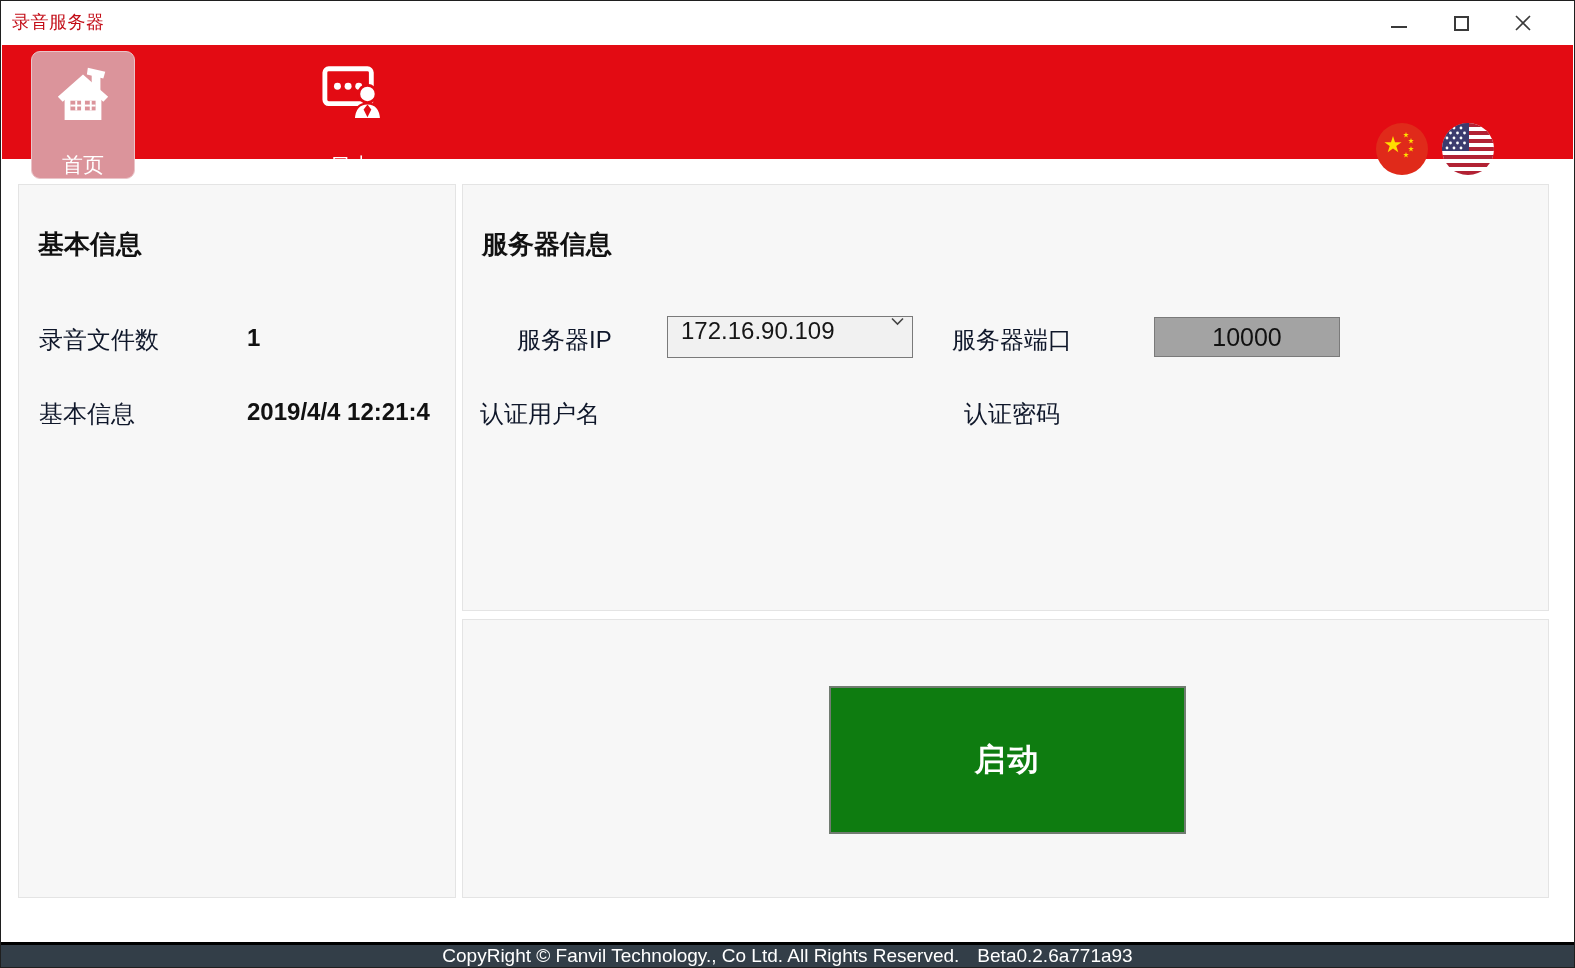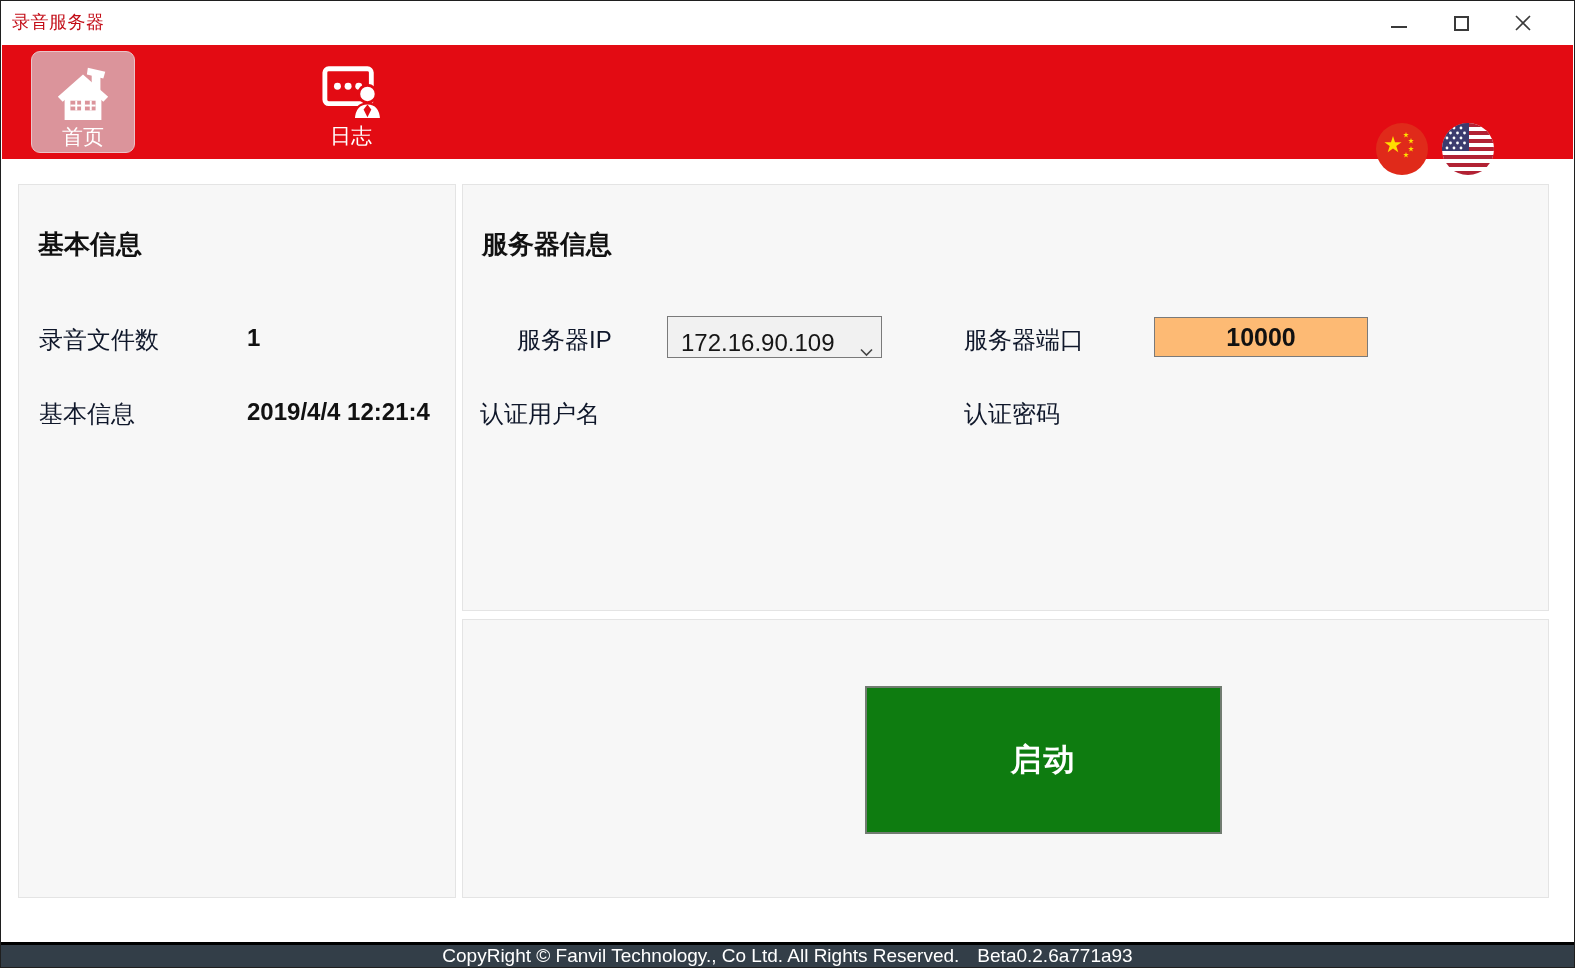--- a/index.html
+++ b/index.html
@@ -25,22 +25,22 @@
   .win-btn { width:62px; height:44px; display:flex; align-items:center; justify-content:center; cursor:default; }
   .glyph-min { width:16px; border-top:2px solid #3a3a3a; margin-top:8px; }
   .glyph-max { width:15px; height:15px; border:2px solid #3a3a3a; background:transparent; }
 
   
   .header {
     position:absolute; top:44px; left:1px; right:1px; height:114px;
     background:#e30b13;
   }
   .nav-item {
-    position:absolute; top:6px; height:102px;
-    display:flex; flex-direction:column; align-items:center; justify-content:flex-start;
+    position:absolute; top:6px; height:128px;
+    display:flex; flex-direction:column; align-items:center; justify-content:space-between;
     cursor:pointer;
   }
   .nav-item .icon-box { height:64px; display:flex; align-items:center; justify-content:center; margin-top:8px; }
   .nav-label { color:#ffffff; font-size:21px; line-height:26px; margin-top:0px; white-space:nowrap; }
   .nav-home {
     left:29px; width:104px;
     background:#db949b; border:1px solid #eac4c8; border-radius:9px;
   }
   .nav-rec { left:163px; width:104px; }
   .nav-log { left:300px; width:98px; }
@@ -65,48 +65,48 @@
   .f-value { position:absolute; font-size:24px; font-weight:bold; color:#111; white-space:nowrap; }
 
   
   .bi-label-1 { left:20px; top:139px; }
   .bi-value-1 { left:228px; top:139px; }
   .bi-label-2 { left:20px; top:213px; }
   .bi-value-2 { left:228px; top:213px; width:196px; overflow:hidden; }
 
   
   .srv-ip-label   { left:17px;  top:139px;margin-left:37px; }
-  .srv-port-label { left:501px; top:139px; }
+  .srv-port-label { left:489px; top:139px; }
   .srv-user-label { left:17px;  top:213px; }
   .srv-pass-label { left:501px; top:213px; }
 
   .combo {
-    position:absolute; left:204px; top:131px; width:215px; height:42px;
+    position:absolute; left:204px; top:131px; width:246px; height:42px;
     background:#f1f1f1; border:1px solid #7a7a7a;
-    display:flex; align-items:flex-end; cursor:pointer;
+    display:flex; align-items:flex-start; cursor:pointer;
   }
   .combo-text { font-size:24px; color:#161616; padding-left:13px; flex:1; }
   .combo-chevron { width:30px; display:flex; justify-content:center; }
 
   .port-input {
-    position:absolute; left:691px; top:132px; width:214px; height:40px;
-    background:#fdba74; border:1px solid #7a7a7a;
+    position:absolute; left:691px; top:132px; width:186px; height:40px;
+    background:#a3a3a3; border:1px solid #7a7a7a;
     font-family:"Liberation Sans","DejaVu Sans",sans-serif;
-    font-size:25px; font-weight:bold; text-align:center; color:#111;
+    font-size:25px; font-weight:normal; text-align:center; color:#111;
     outline:none;
   }
 
   
   .start-btn {
     position:absolute; left:366px; top:66px; width:357px; height:148px;
     background:#0e7c10; border:2px solid #717c71;
     color:#ffffff; font-size:31px; font-weight:bold;
     font-family:"Liberation Sans","DejaVu Sans",sans-serif;
     display:flex; align-items:center; justify-content:center;
-    letter-spacing:2px; cursor:pointer;margin-left:36px;
+    letter-spacing:2px; cursor:pointer;
   }
 
   
   .footer {
     position:absolute; left:0; right:0; bottom:0; height:25px;
     background:#333e48; border-top:3px solid #000000;
     display:flex; align-items:center; justify-content:center;
     color:#ffffff; font-size:19px;
   }
   .footer .version { margin-left:18px; }

